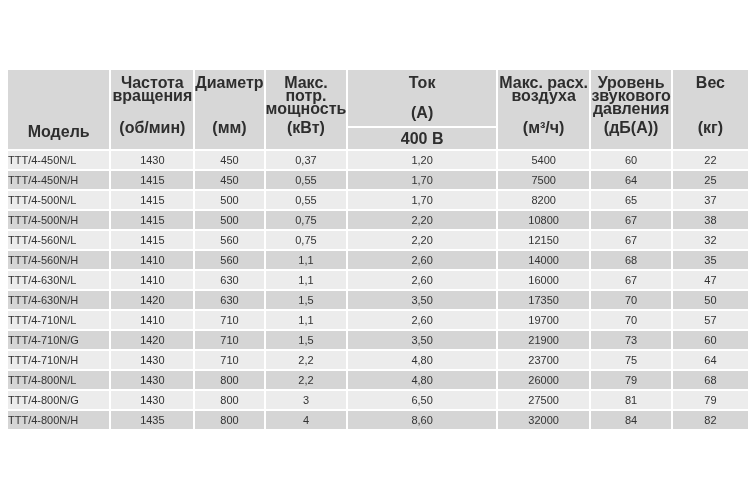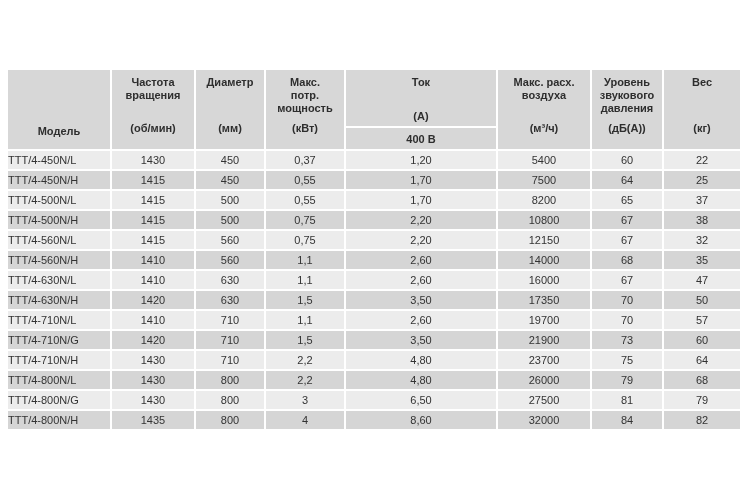--- a/index.html
+++ b/index.html
@@ -20,21 +20,21 @@
     background: #ffffff;
   }
   table.spec-table {
     border-collapse: separate;
     border-spacing: 2px;
     table-layout: fixed;
     margin: 68px 0 0 6px;
   }
   .spec-table th {
     background: var(--header-bg, #d7d7d7);
-    font-size: 11px;
+    font-size: 16px;
     font-weight: bold;
     color: #2e2e2e;
     padding: 0;
     vertical-align: top;
   }
   .spec-table th.th-split { height: 45px; }
   .spec-table th.th-sub   { height: 21px; vertical-align: middle; }
   .h-wrap {
     display: flex;
     flex-direction: column;

